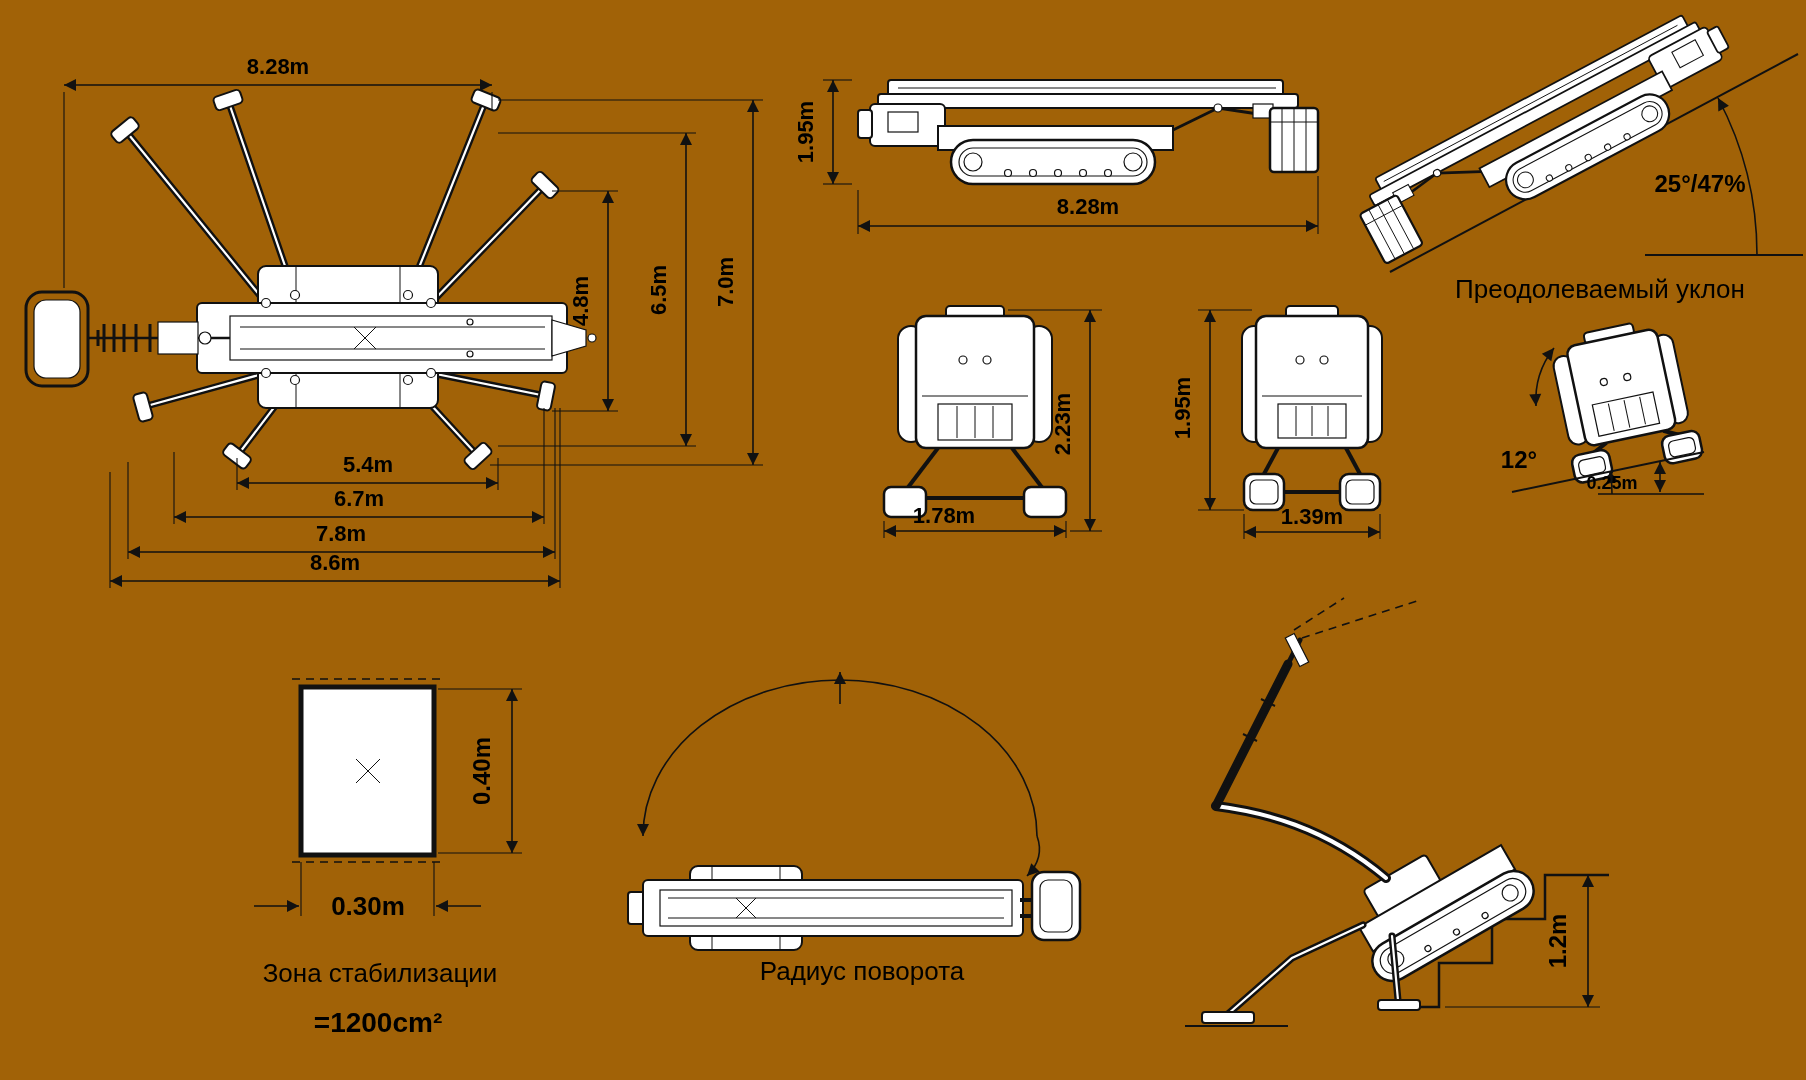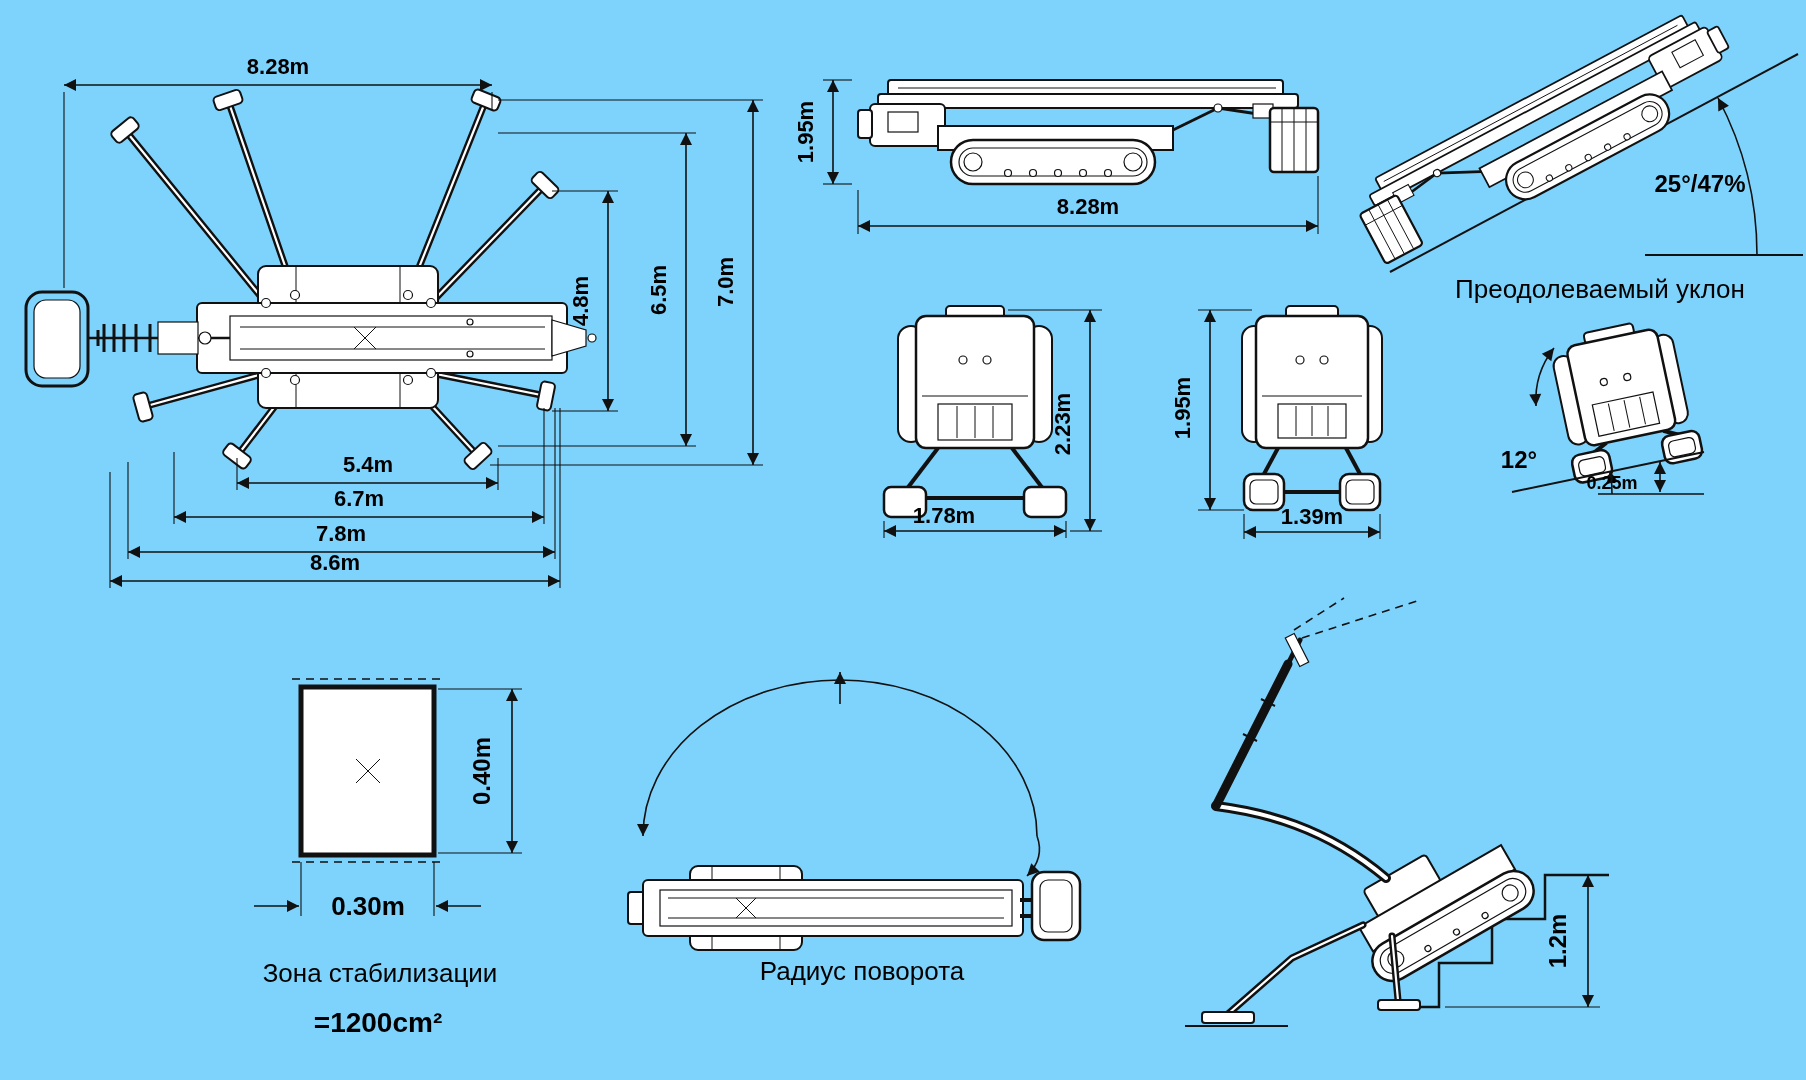--- a/index.html
+++ b/index.html
@@ -1,16 +1,16 @@
 <!DOCTYPE html>
 <html><head>
 <meta charset="utf-8">
 <style>
   html,body{margin:0;padding:0;background:#fff}
-  .stage{position:relative;width:1806px;height:1080px;background:#7dd3fc;font-family:"Liberation Sans",sans-serif;overflow:hidden}
+  .stage{position:relative;width:1806px;height:1080px;background:#a16207;font-family:"Liberation Sans",sans-serif;overflow:hidden}
   svg{display:block}
   .ln{stroke:#111;fill:none}
   .dim{stroke:#111;stroke-width:1.6;fill:none;marker-start:url(#arr);marker-end:url(#arr)}
   .dima{stroke:#111;stroke-width:1.6;fill:none;marker-end:url(#arr)}
   .ext{stroke:#111;stroke-width:1.1;fill:none}
   .thin{stroke:#111;stroke-width:1;fill:none}
   .dash{stroke:#111;stroke-width:1.6;fill:none;stroke-dasharray:8 6}
   .bar{stroke:#111;stroke-width:4;fill:none}
   .o1{stroke:#111;stroke-width:1.2;fill:#fff}
   .o2{stroke:#111;stroke-width:2;fill:#fff}

